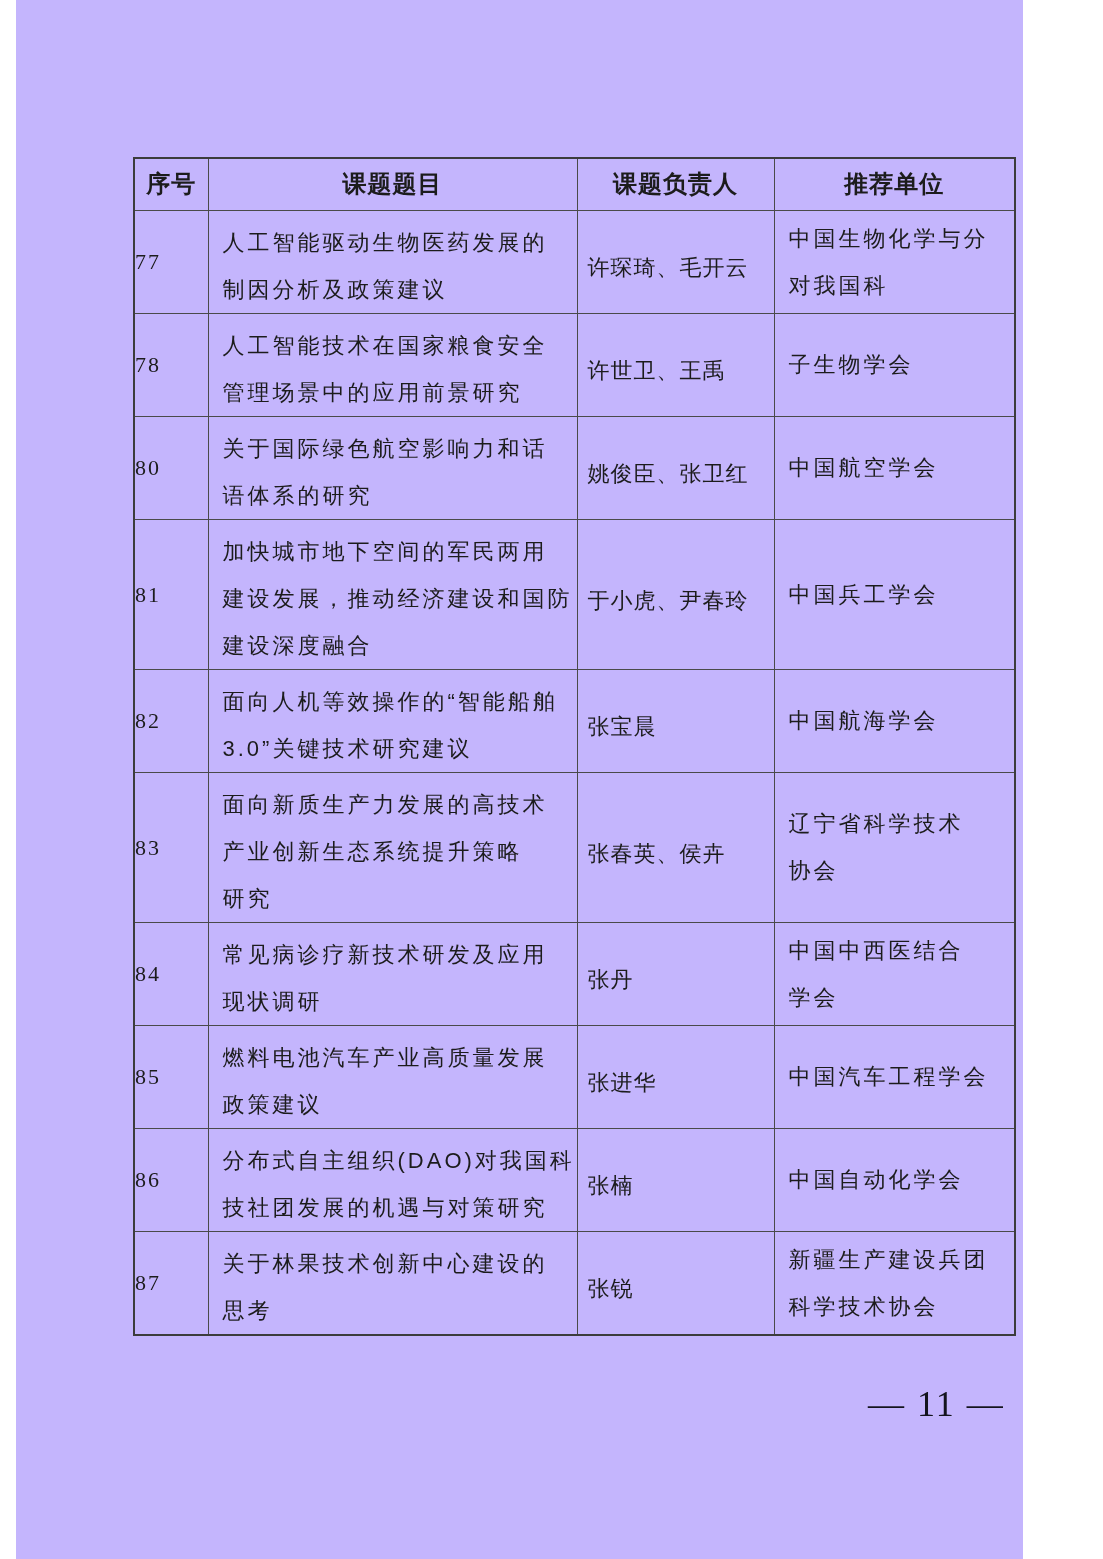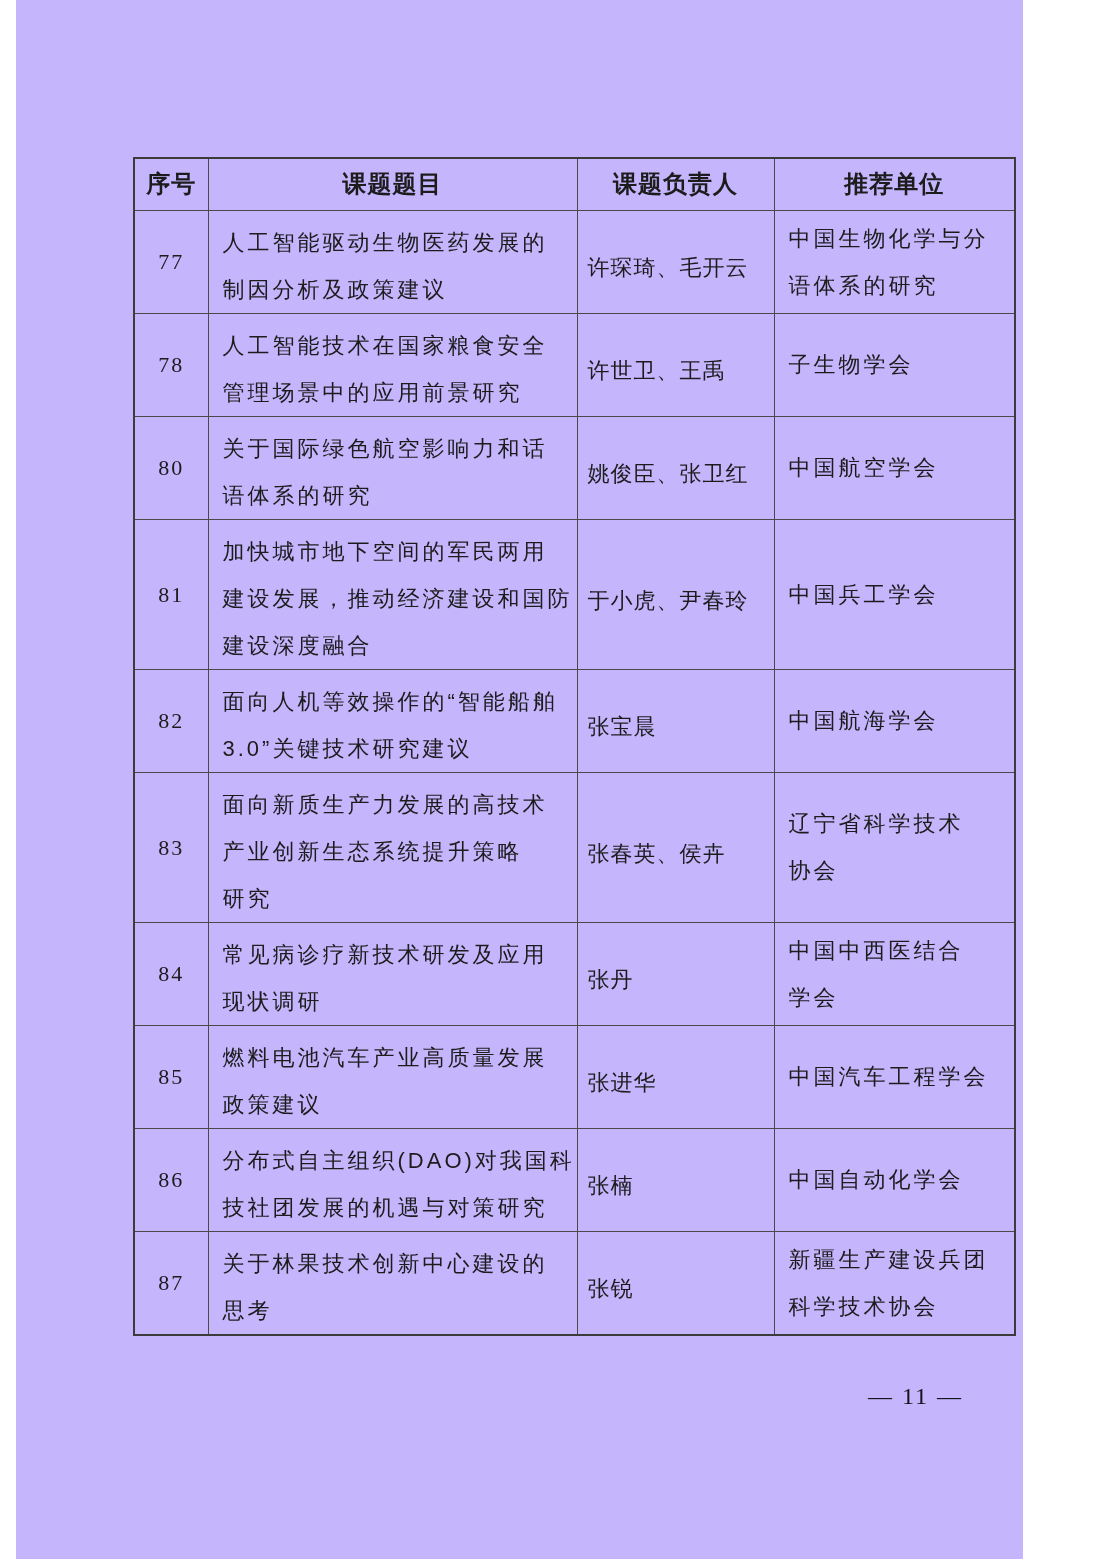--- a/index.html
+++ b/index.html
@@ -37,21 +37,20 @@
     vertical-align: middle;
     letter-spacing: 1px;
     font-family: "Liberation Sans", sans-serif;
   }
   table.topics td {
     vertical-align: middle;
     font-size: 22px;
     line-height: 47px;
   }
   td.col-no {
-    text-align: center;
     font-family: "Liberation Serif", serif;
     font-size: 24px;
     letter-spacing: 2px;
   }
   td.col-title {
     padding: 8px 4px 0 14px;
     letter-spacing: 3px;
     white-space: pre;
     font-family: "Liberation Sans", sans-serif;
   }
@@ -65,21 +64,21 @@
     letter-spacing: 3px;
     white-space: pre;
   }
   .page-number {
     position: absolute;
     top: 1383px;
     left: 852px;
     width: 120px;
     text-align: left;
     font-family: "Liberation Serif", serif;
-    font-size: 24px;
+    font-size: 36px;
     color: #14141e;
     letter-spacing: 2px;
     white-space: nowrap;
   }
 </style>
 </head>
 <body>
 
 <div class="page">
 
@@ -98,21 +97,21 @@
         <th>推荐单位</th>
       </tr>
     </thead>
     <tbody id="table-body">
         <tr>
           <td class="col-no">77</td>
           <td class="col-title">人工智能驱动生物医药发展的
 制因分析及政策建议</td>
           <td class="col-leader">许琛琦、毛开云</td>
           <td class="col-unit">中国生物化学与分
-语体系的研究</td>
+对我国科</td>
         </tr>
         <tr>
           <td class="col-no">78</td>
           <td class="col-title">人工智能技术在国家粮食安全
 管理场景中的应用前景研究</td>
           <td class="col-leader">许世卫、王禹</td>
           <td class="col-unit">子生物学会</td>
         </tr>
         <tr>
           <td class="col-no">80</td>

